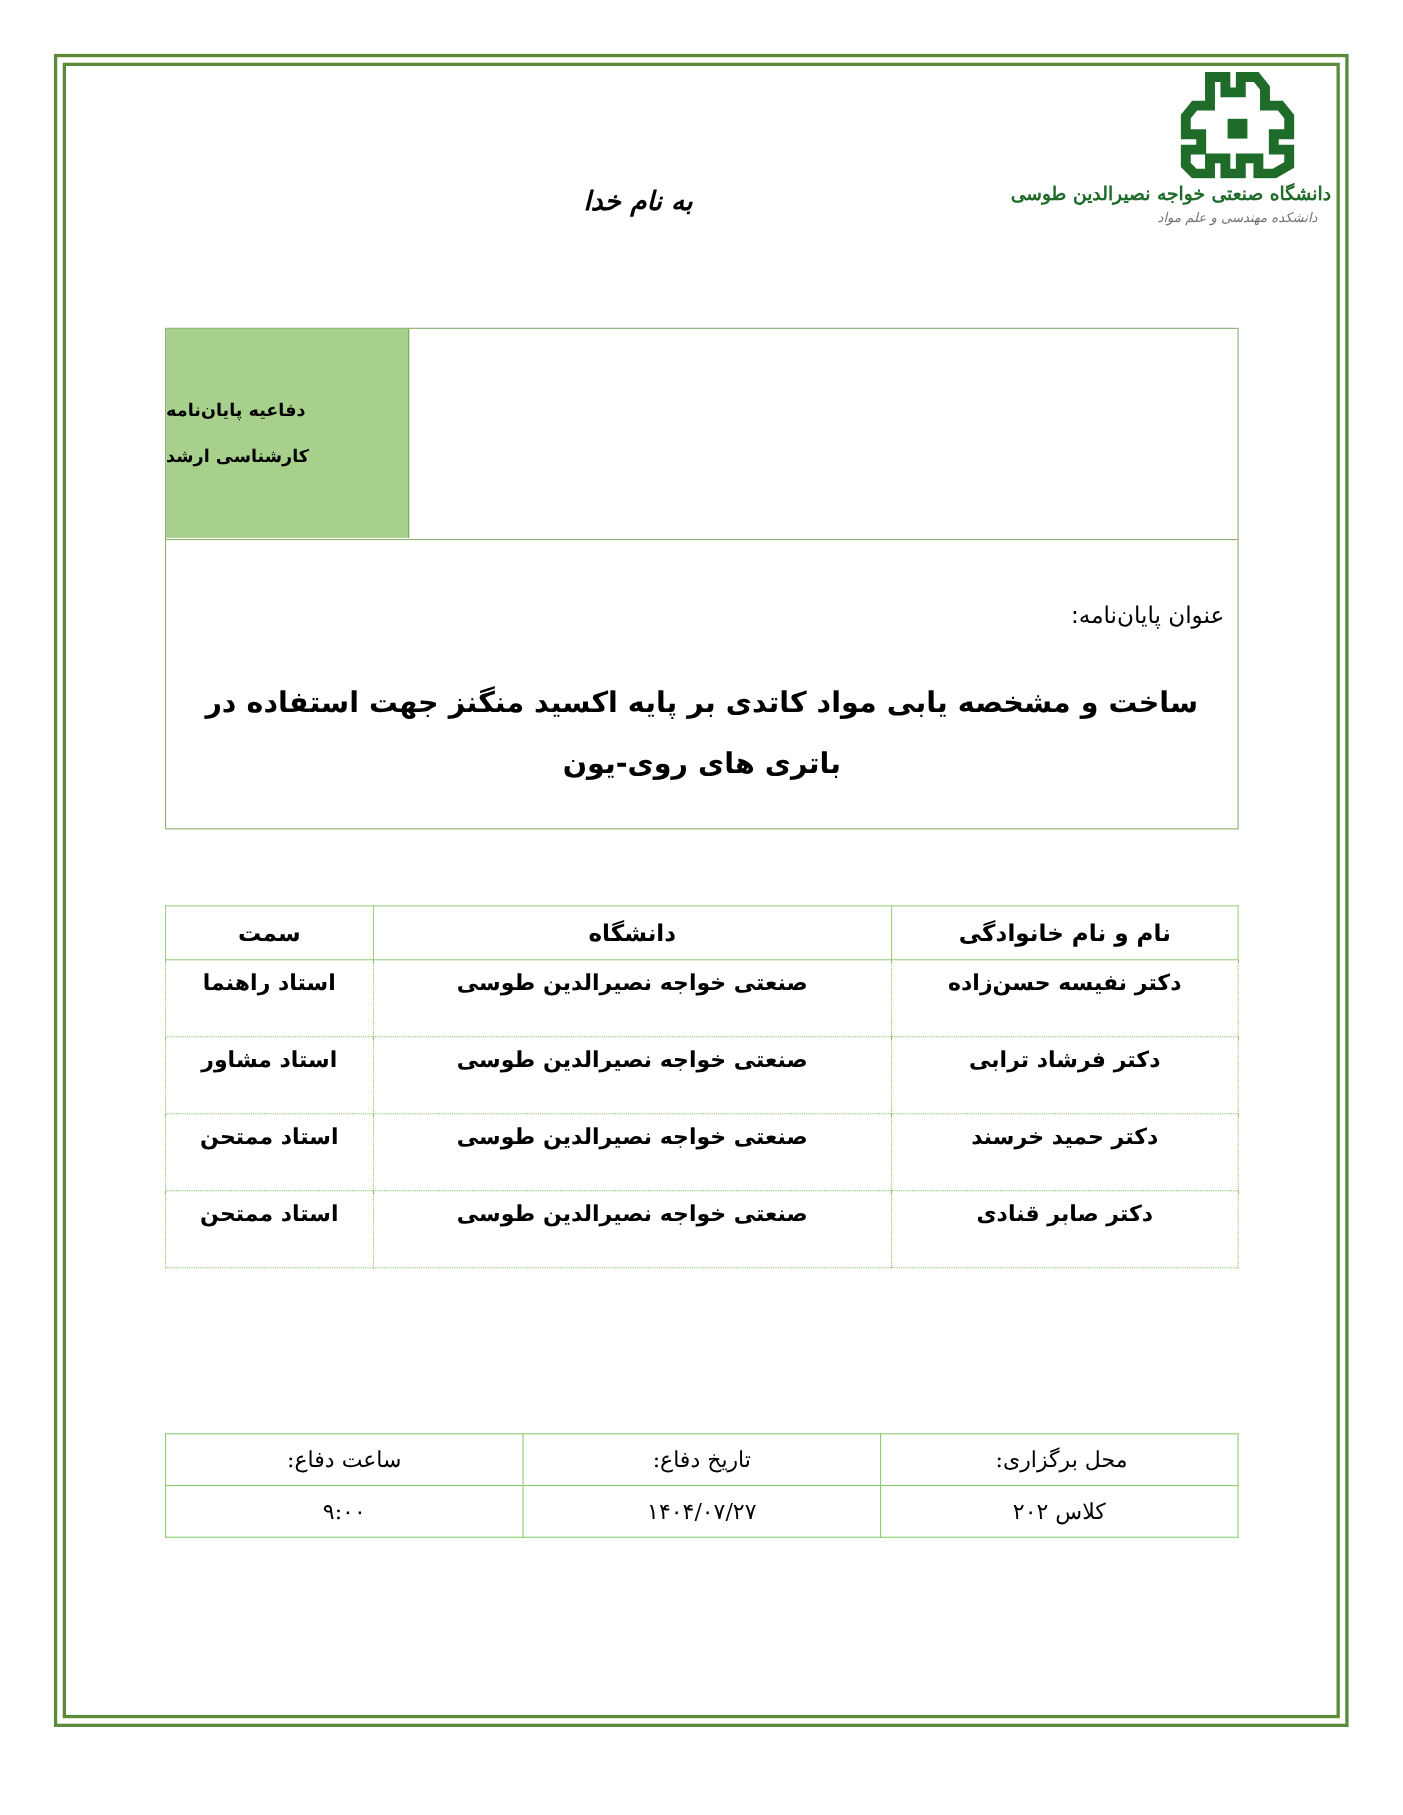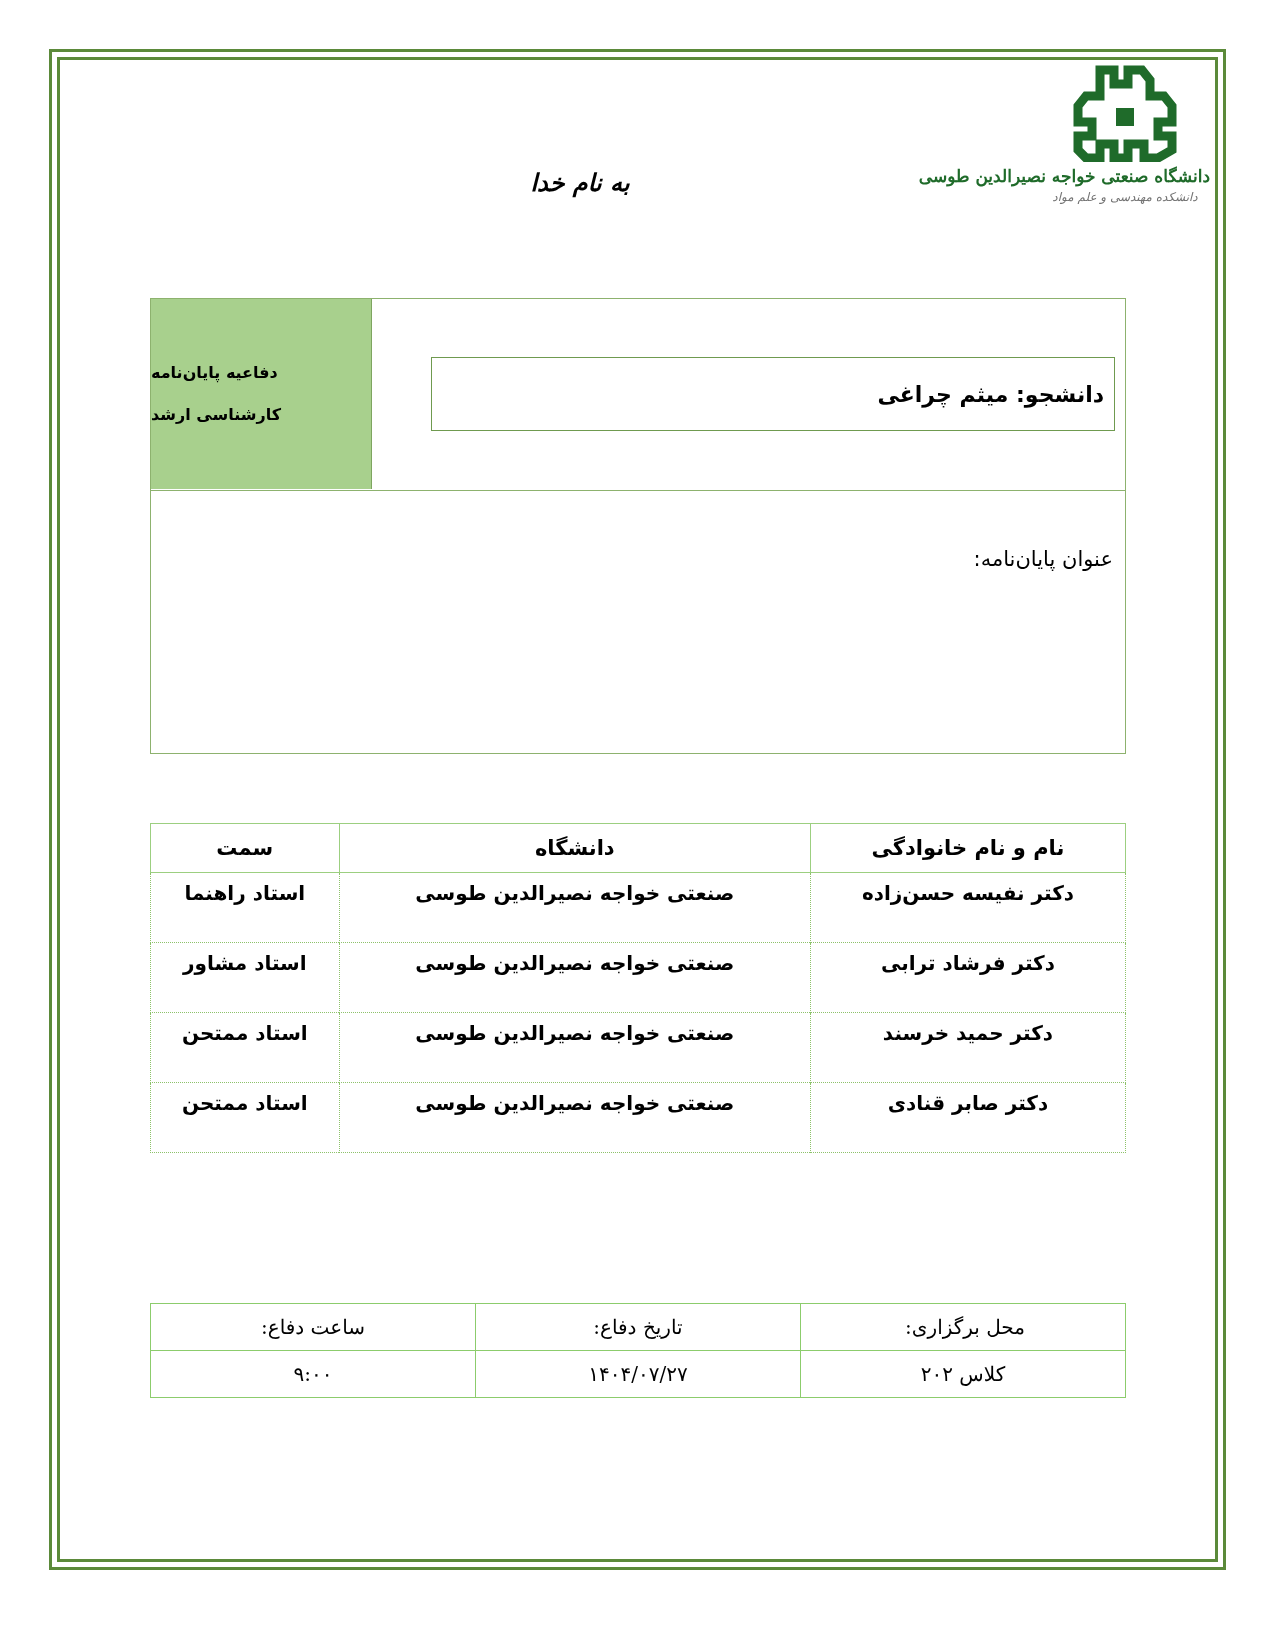--- a/index.html
+++ b/index.html
@@ -64,25 +64,23 @@
 </div>
 
 <div class="basmala">به نام خدا</div>
 
 <div class="box1">
   <div class="box1-top">
     <div class="green-cell">
       <div>دفاعیه پایان‌نامه</div>
       <div>کارشناسی ارشد</div>
     </div>
-    <div class="student-box">
-      <span>دانشجو: میثم چراغی</span>
-    </div>
   </div>
   <div class="title-label">عنوان پایان‌نامه:</div>
+  <div class="title-text">ساخت و مشخصه یابی مواد کاتدی بر پایه اکسید منگنز جهت استفاده در باتری های روی-یون</div>
 </div>
 
 <table class="committee">
   <tbody>
   <tr class="hdr">
     <th>نام و نام خانوادگی</th>
     <th>دانشگاه</th>
     <th>سمت</th>
   </tr>
   <tr class="row">

